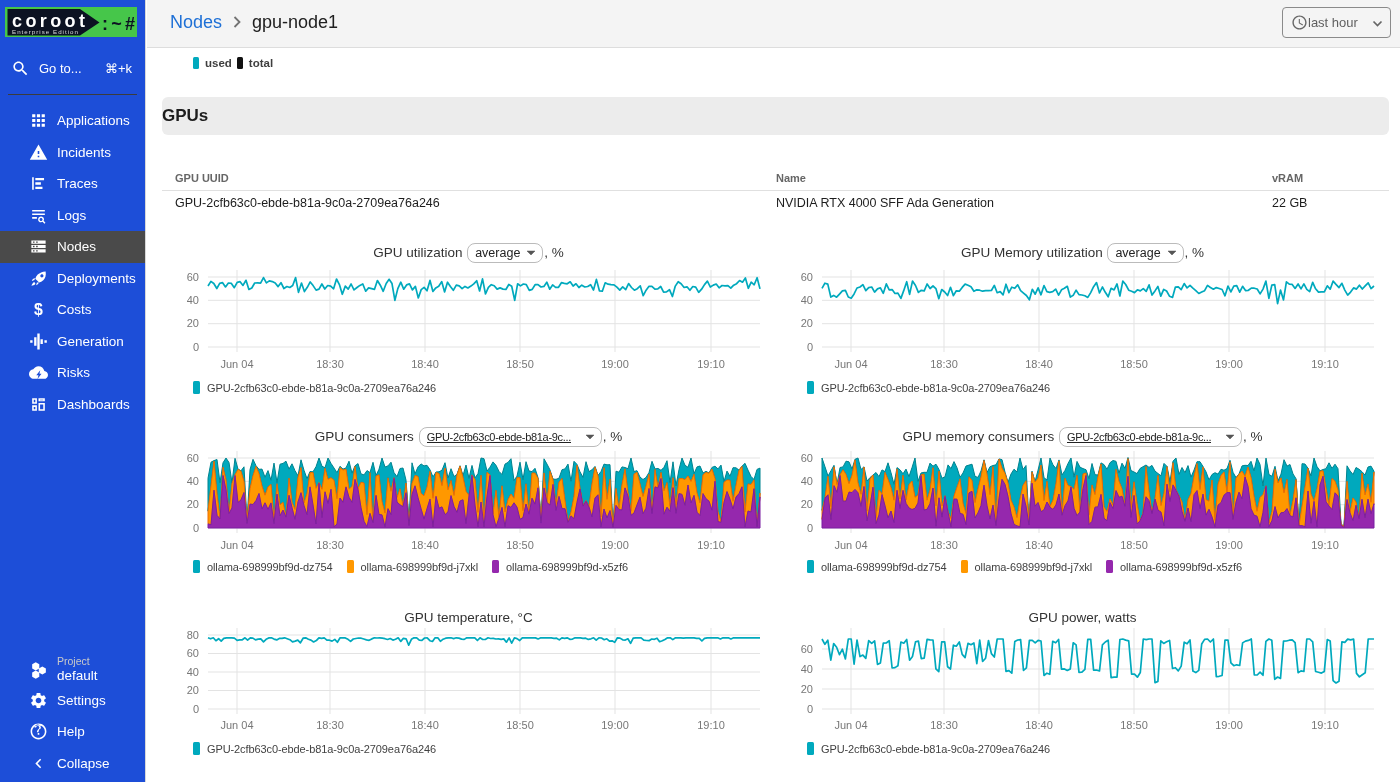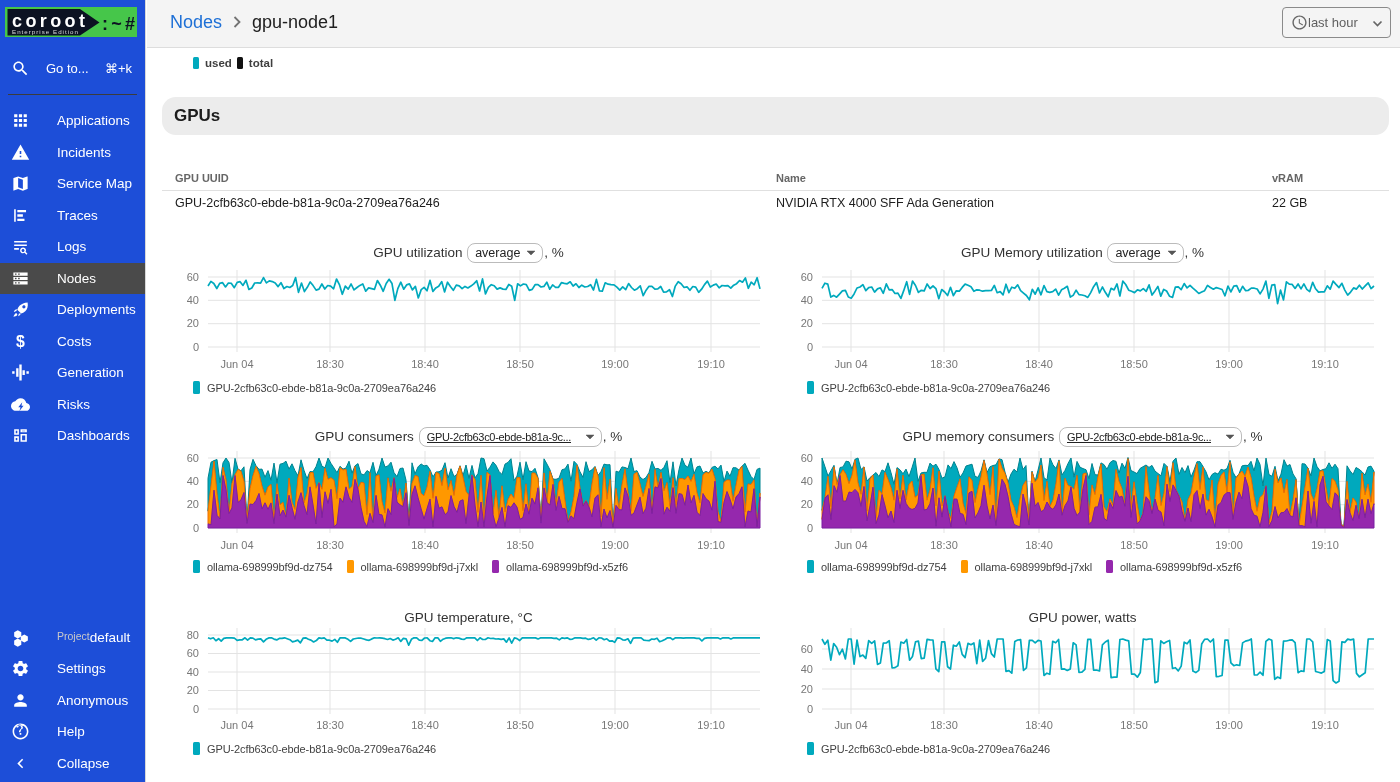--- a/index.html
+++ b/index.html
@@ -1,37 +1,37 @@
 <!DOCTYPE html>
 <html><head>
 <meta charset="utf-8">
 <style>
 * { margin:0; padding:0; box-sizing:border-box; }
 html,body { width:1400px; height:782px; overflow:hidden; font-family:"Liberation Sans", sans-serif; background:#fff; }
 .sidebar { position:absolute; left:0; top:0; width:146px; height:782px; background:#1d4ed8; border-right:1px solid #d8d8d8; z-index:5; }
 .logo { margin:7px 0 0 5px; }
 .mi { width:19px; height:19px; display:block; flex:0 0 19px; }
-.mrow { display:flex; align-items:center; gap:27px; padding-left:11px; height:31.5px; color:#fff; font-size:13.5px; }
+.mrow { display:flex; align-items:center; gap:9px; padding-left:29px; height:31.5px; color:#fff; font-size:13.5px; }
 .mrow.active { background:#4a4a4a; }
-.goto { display:flex; align-items:center; gap:16px; padding-left:11px; height:30px; color:#fff; font-size:13px; margin-top:16px; }
+.goto { display:flex; align-items:center; gap:9px; padding-left:11px; height:30px; color:#fff; font-size:13px; margin-top:16px; }
 .goto .kbd { margin-left:auto; margin-right:13px; font-size:13px; }
 .sdiv { border-top:1px solid #3c3c3c; margin:11px 8px 10px 8px; }
 .sbottom { position:absolute; left:0; bottom:3px; width:146px; }
 .mrow.proj { height:46px; padding-top:17px; }
-.projtxt { display:flex; line-height:1.22; }
+.projtxt { display:flex; flex-direction:column; line-height:1.22; }
 .projlbl { font-size:10.5px; color:#c9c9c9; }
 .main { position:absolute; left:147px; top:0; width:1253px; height:782px; }
 .topbar { position:absolute; left:0; top:0; width:1253px; height:48px; background:#f4f4f4; border-bottom:1px solid #ddd; }
 .crumb { position:absolute; left:23px; top:12px; font-size:18px; color:#202020; }
 .crumb a { color:#1e70d6; text-decoration:none; }
 .crumb .sep { padding:0 11px; }
 .timesel { position:absolute; right:9px; top:7px; width:109px; height:31px; border:1px solid #8a8a8a; border-radius:4px; display:flex; align-items:center; gap:0; padding-left:8px; color:#5f5f5f; font-size:13px; background:#f4f4f4; white-space:nowrap;justify-content:center; }
 .toplegend { position:absolute; left:46px; top:57px; font-size:11.5px; font-weight:600; color:#3f3f3f; display:flex; gap:5px; align-items:center; }
 .toplegend .sq { display:inline-block; width:6px; height:12px; border-radius:1.5px; margin-right:6px; vertical-align:-2px; }
-.gpubar { position:absolute; left:15px; top:97px; width:1227px; height:38px; background:#ececec; border-radius:14px; display:flex; align-items:center; padding-left:12px; font-size:17px; font-weight:bold; color:#1d1d1d; }
+.gpubar { position:absolute; left:15px; top:97px; width:1227px; height:38px; background:#ececec; border-radius:6px; display:flex; align-items:center; padding-left:0; font-size:17px; font-weight:bold; color:#1d1d1d; }
 .thead { position:absolute; top:172px; font-size:11px; font-weight:bold; color:#666; }
 .trow { position:absolute; top:196px; font-size:12.5px; color:#1d1d1d; }
 .tline { position:absolute; left:15px; top:189.5px; width:1227px; border-top:1px solid #e0e0e0; }
 .ctitle { position:absolute; width:613px; text-align:center; font-size:13.5px; color:#333; height:22px; line-height:22px; }
 .sel { display:inline-flex; align-items:center; border:1px solid #bbb; border-radius:8px; padding:0 6px 0 7px; height:20px; font-size:12.5px; color:#222; vertical-align:middle; margin:0 1px; gap:6px; }
 .sel .crt { display:inline-flex; }
 .selbig { width:183px; font-size:11px; justify-content:space-between;text-decoration:underline; }
 .seltxt { white-space:nowrap; overflow:hidden; }
 .pct { }
 .clegend { position:absolute; font-size:11px; letter-spacing:-0.1px; color:#424242; display:flex; gap:14px; white-space:nowrap; }
@@ -68,26 +68,20 @@
       <span>Applications</span>
     </div>
     <div class="mrow">
       <svg class="mi" viewBox="0 0 24 24">
         <path d="M1 21h22L12 2 1 21zm12-3h-2v-2h2v2zm0-4h-2v-4h2v4z" fill="#fff"></path>
       </svg>
       <span>Incidents</span>
     </div>
     <div class="mrow">
       <svg class="mi" viewBox="0 0 24 24">
-        <path d="M20.5 3l-.16.03L15 5.1 9 3 3.36 4.9c-.21.07-.36.25-.36.48V20.5c0 .28.22.5.5.5l.16-.03L9 18.9l6 2.1 5.64-1.9c.21-.07.36-.25.36-.48V3.5c0-.28-.22-.5-.5-.5zM15 19l-6-2.11V5l6 2.11V19z" fill="#fff"></path>
-      </svg>
-      <span>Service Map</span>
-    </div>
-    <div class="mrow">
-      <svg class="mi" viewBox="0 0 24 24">
         <path d="M4 4h2v16H4zM8 5h11v3H8zM8 10.5h7v3H8zM8 16h9v3H8z" fill="#fff"></path>
       </svg>
       <span>Traces</span>
     </div>
     <div class="mrow">
       <svg class="mi" viewBox="0 0 24 24">
         <path d="M4 5h16v2H4zM4 9.5h16v2H4zM4 14h6v2H4z" fill="#fff"></path>
         <path d="M15.2 13.2c-2 0-3.7 1.6-3.7 3.7s1.6 3.7 3.7 3.7c.7 0 1.4-.2 1.9-.6l2.4 2.4 1.3-1.3-2.4-2.4c.4-.6.6-1.2.6-1.9 0-2-1.7-3.6-3.8-3.6zm0 5.6c-1.1 0-1.9-.9-1.9-1.9s.9-1.9 1.9-1.9 1.9.9 1.9 1.9-.8 1.9-1.9 1.9z" fill="#fff"></path>
       </svg>
       <span>Logs</span>
@@ -138,26 +132,20 @@
         <span class="projtxt">
           <span class="projlbl">Project</span>
           <span>default</span>
         </span>
       </div>
 <div class="mrow">
         <svg class="mi" viewBox="0 0 24 24">
           <path d="M19.14 12.94c.04-.3.06-.61.06-.94s-.02-.64-.07-.94l2.03-1.58c.18-.14.23-.41.12-.61l-1.92-3.32c-.12-.22-.37-.29-.59-.22l-2.39.96c-.5-.38-1.03-.7-1.62-.94L14.4 2.81c-.04-.24-.24-.41-.48-.41h-3.84c-.24 0-.43.17-.47.41L9.25 5.35c-.59.24-1.13.57-1.62.94L5.24 5.33c-.22-.08-.47 0-.59.22L2.74 8.87c-.12.21-.08.47.12.61l2.03 1.58c-.05.3-.09.63-.09.94s.02.64.07.94l-2.03 1.58c-.18.14-.23.41-.12.61l1.92 3.32c.12.22.37.29.59.22l2.39-.96c.5.38 1.03.7 1.62.94l.36 2.54c.05.24.24.41.48.41h3.84c.24 0 .44-.17.47-.41l.36-2.54c.59-.24 1.13-.56 1.62-.94l2.39.96c.22.08.47 0 .59-.22l1.92-3.32c.12-.22.07-.47-.12-.61l-2.01-1.58zM12 15.6c-1.98 0-3.6-1.62-3.6-3.6s1.62-3.6 3.6-3.6 3.6 1.62 3.6 3.6-1.62 3.6-3.6 3.6z" fill="#fff"></path>
         </svg>
         <span>Settings</span>
-      </div>
-<div class="mrow">
-        <svg class="mi" viewBox="0 0 24 24">
-          <path d="M12 12c2.21 0 4-1.79 4-4s-1.79-4-4-4-4 1.79-4 4 1.79 4 4 4zm0 2c-2.67 0-8 1.34-8 4v2h16v-2c0-2.66-5.33-4-8-4z" fill="#fff"></path>
-        </svg>
-        <span>Anonymous</span>
       </div>
 <div class="mrow">
         <svg class="mi" viewBox="0 0 24 24">
           <path d="M12 2C6.48 2 2 6.48 2 12s4.48 10 10 10 10-4.48 10-10S17.52 2 12 2zm0 18c-4.41 0-8-3.59-8-8s3.59-8 8-8 8 3.59 8 8-3.59 8-8 8zm1-4h-2v-2h2v2zm1.07-7.75l-.9.92C12.45 10.9 12 11.5 12 13h-2v-.5c0-1.1.45-2.1 1.17-2.83l1.24-1.26c.37-.36.59-.86.59-1.41 0-1.1-.9-2-2-2s-2 .9-2 2H7c0-2.21 1.79-4 4-4s4 1.79 4 4c0 .88-.36 1.68-.93 2.25z" fill="#fff"></path>
         </svg>
         <span>Help</span>
       </div>
 <div class="mrow">
         <svg class="mi" viewBox="0 0 24 24">
           <path d="M15.4 7.4L14 6l-6 6 6 6 1.4-1.4L10.8 12z" fill="#fff"></path>

